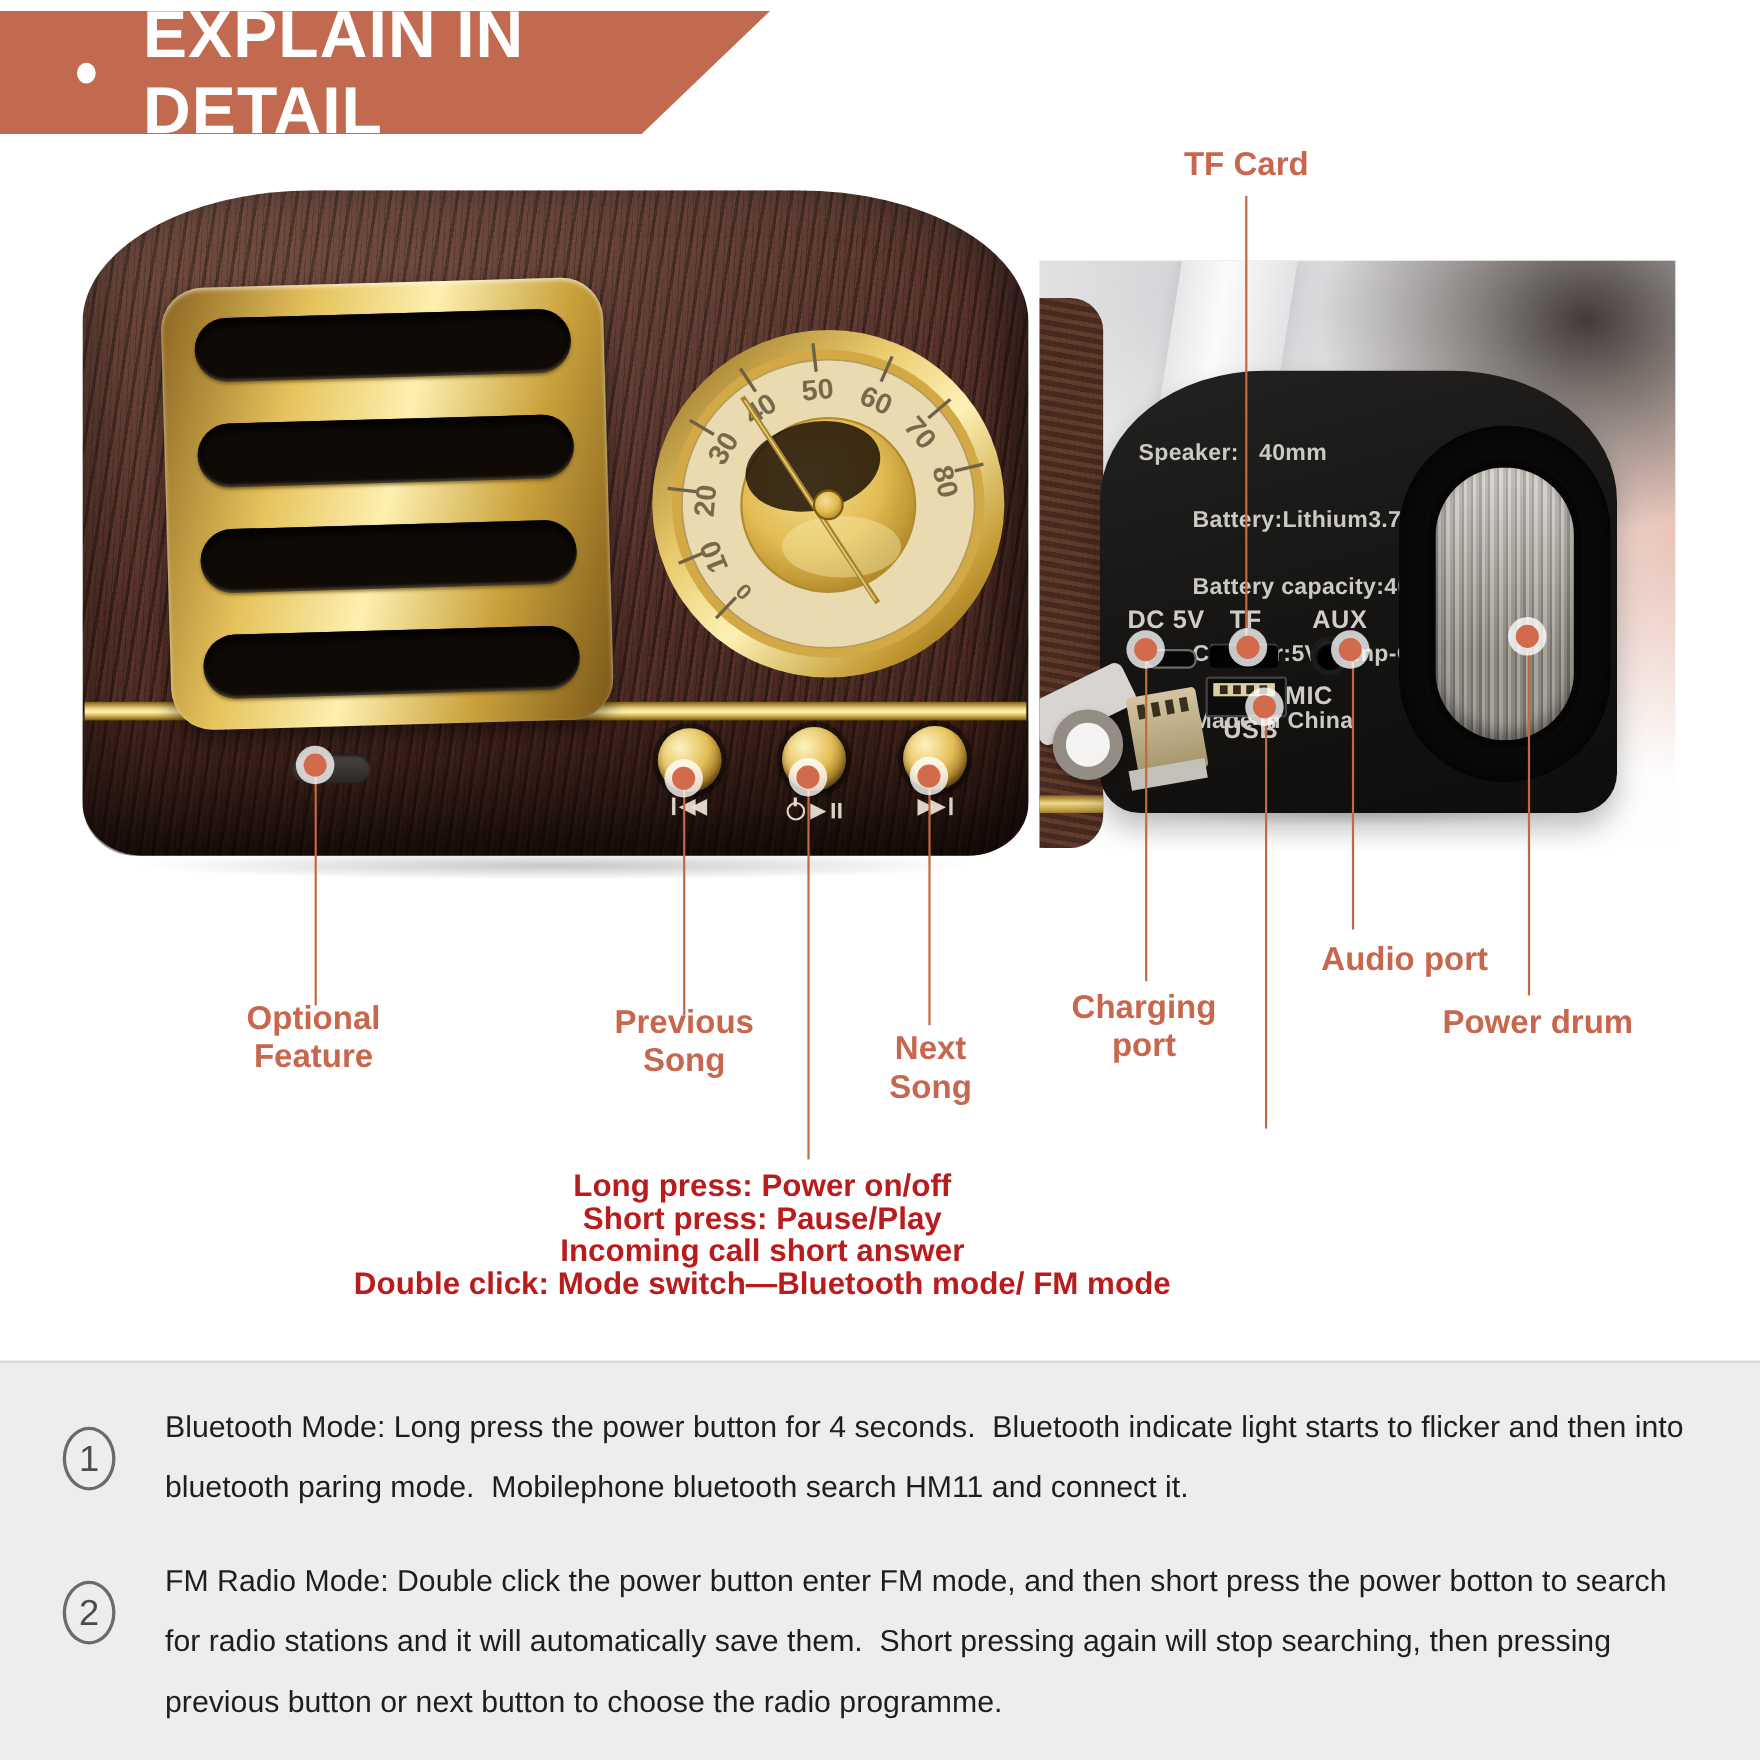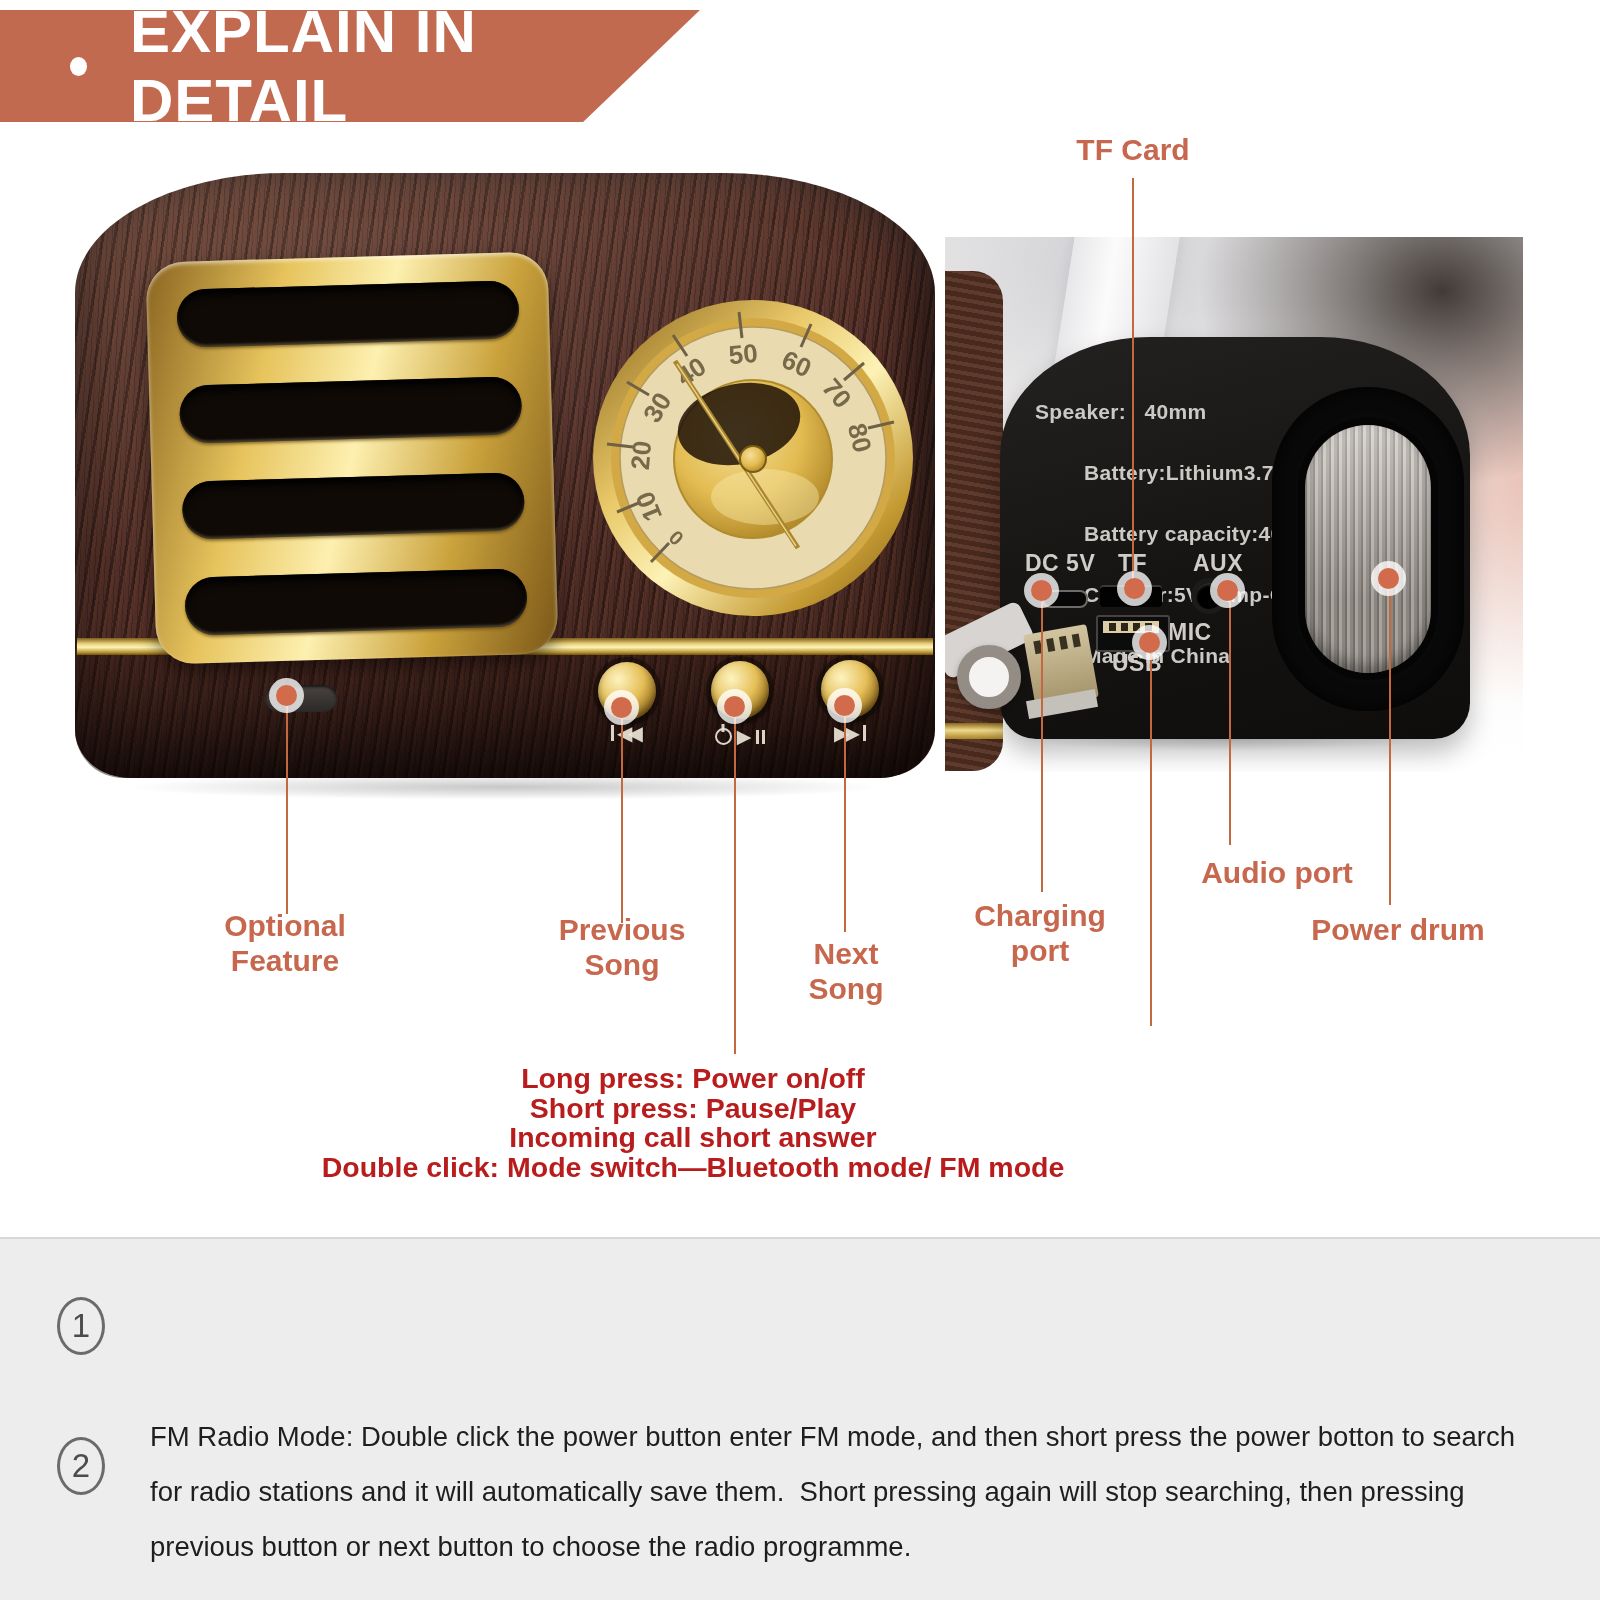--- a/index.html
+++ b/index.html
@@ -286,17 +286,18 @@
 
   <div class="power-notes">
     <div>Long press: Power on/off</div>
     <div>Short press: Pause/Play</div>
     <div>Incoming call short answer</div>
     <div>Double click: Mode switch—Bluetooth mode/ FM mode</div>
   </div>
 
   <div class="instructions">
     <div class="num-circle nc1">1</div>
+    <div class="inst-text it1">Bluetooth Mode: Long press the power button for 4 seconds.  Bluetooth indicate light starts to flicker and then into bluetooth paring mode.  Mobilephone bluetooth search HM11 and connect it.</div>
     <div class="num-circle nc2">2</div>
     <div class="inst-text it2">FM Radio Mode: Double click the power button enter FM mode, and then short press the power botton to search for radio stations and it will automatically save them.  Short pressing again will stop searching, then pressing previous button or next button to choose the radio programme.</div>
   </div>
 
 </div>
 
 </body></html>

